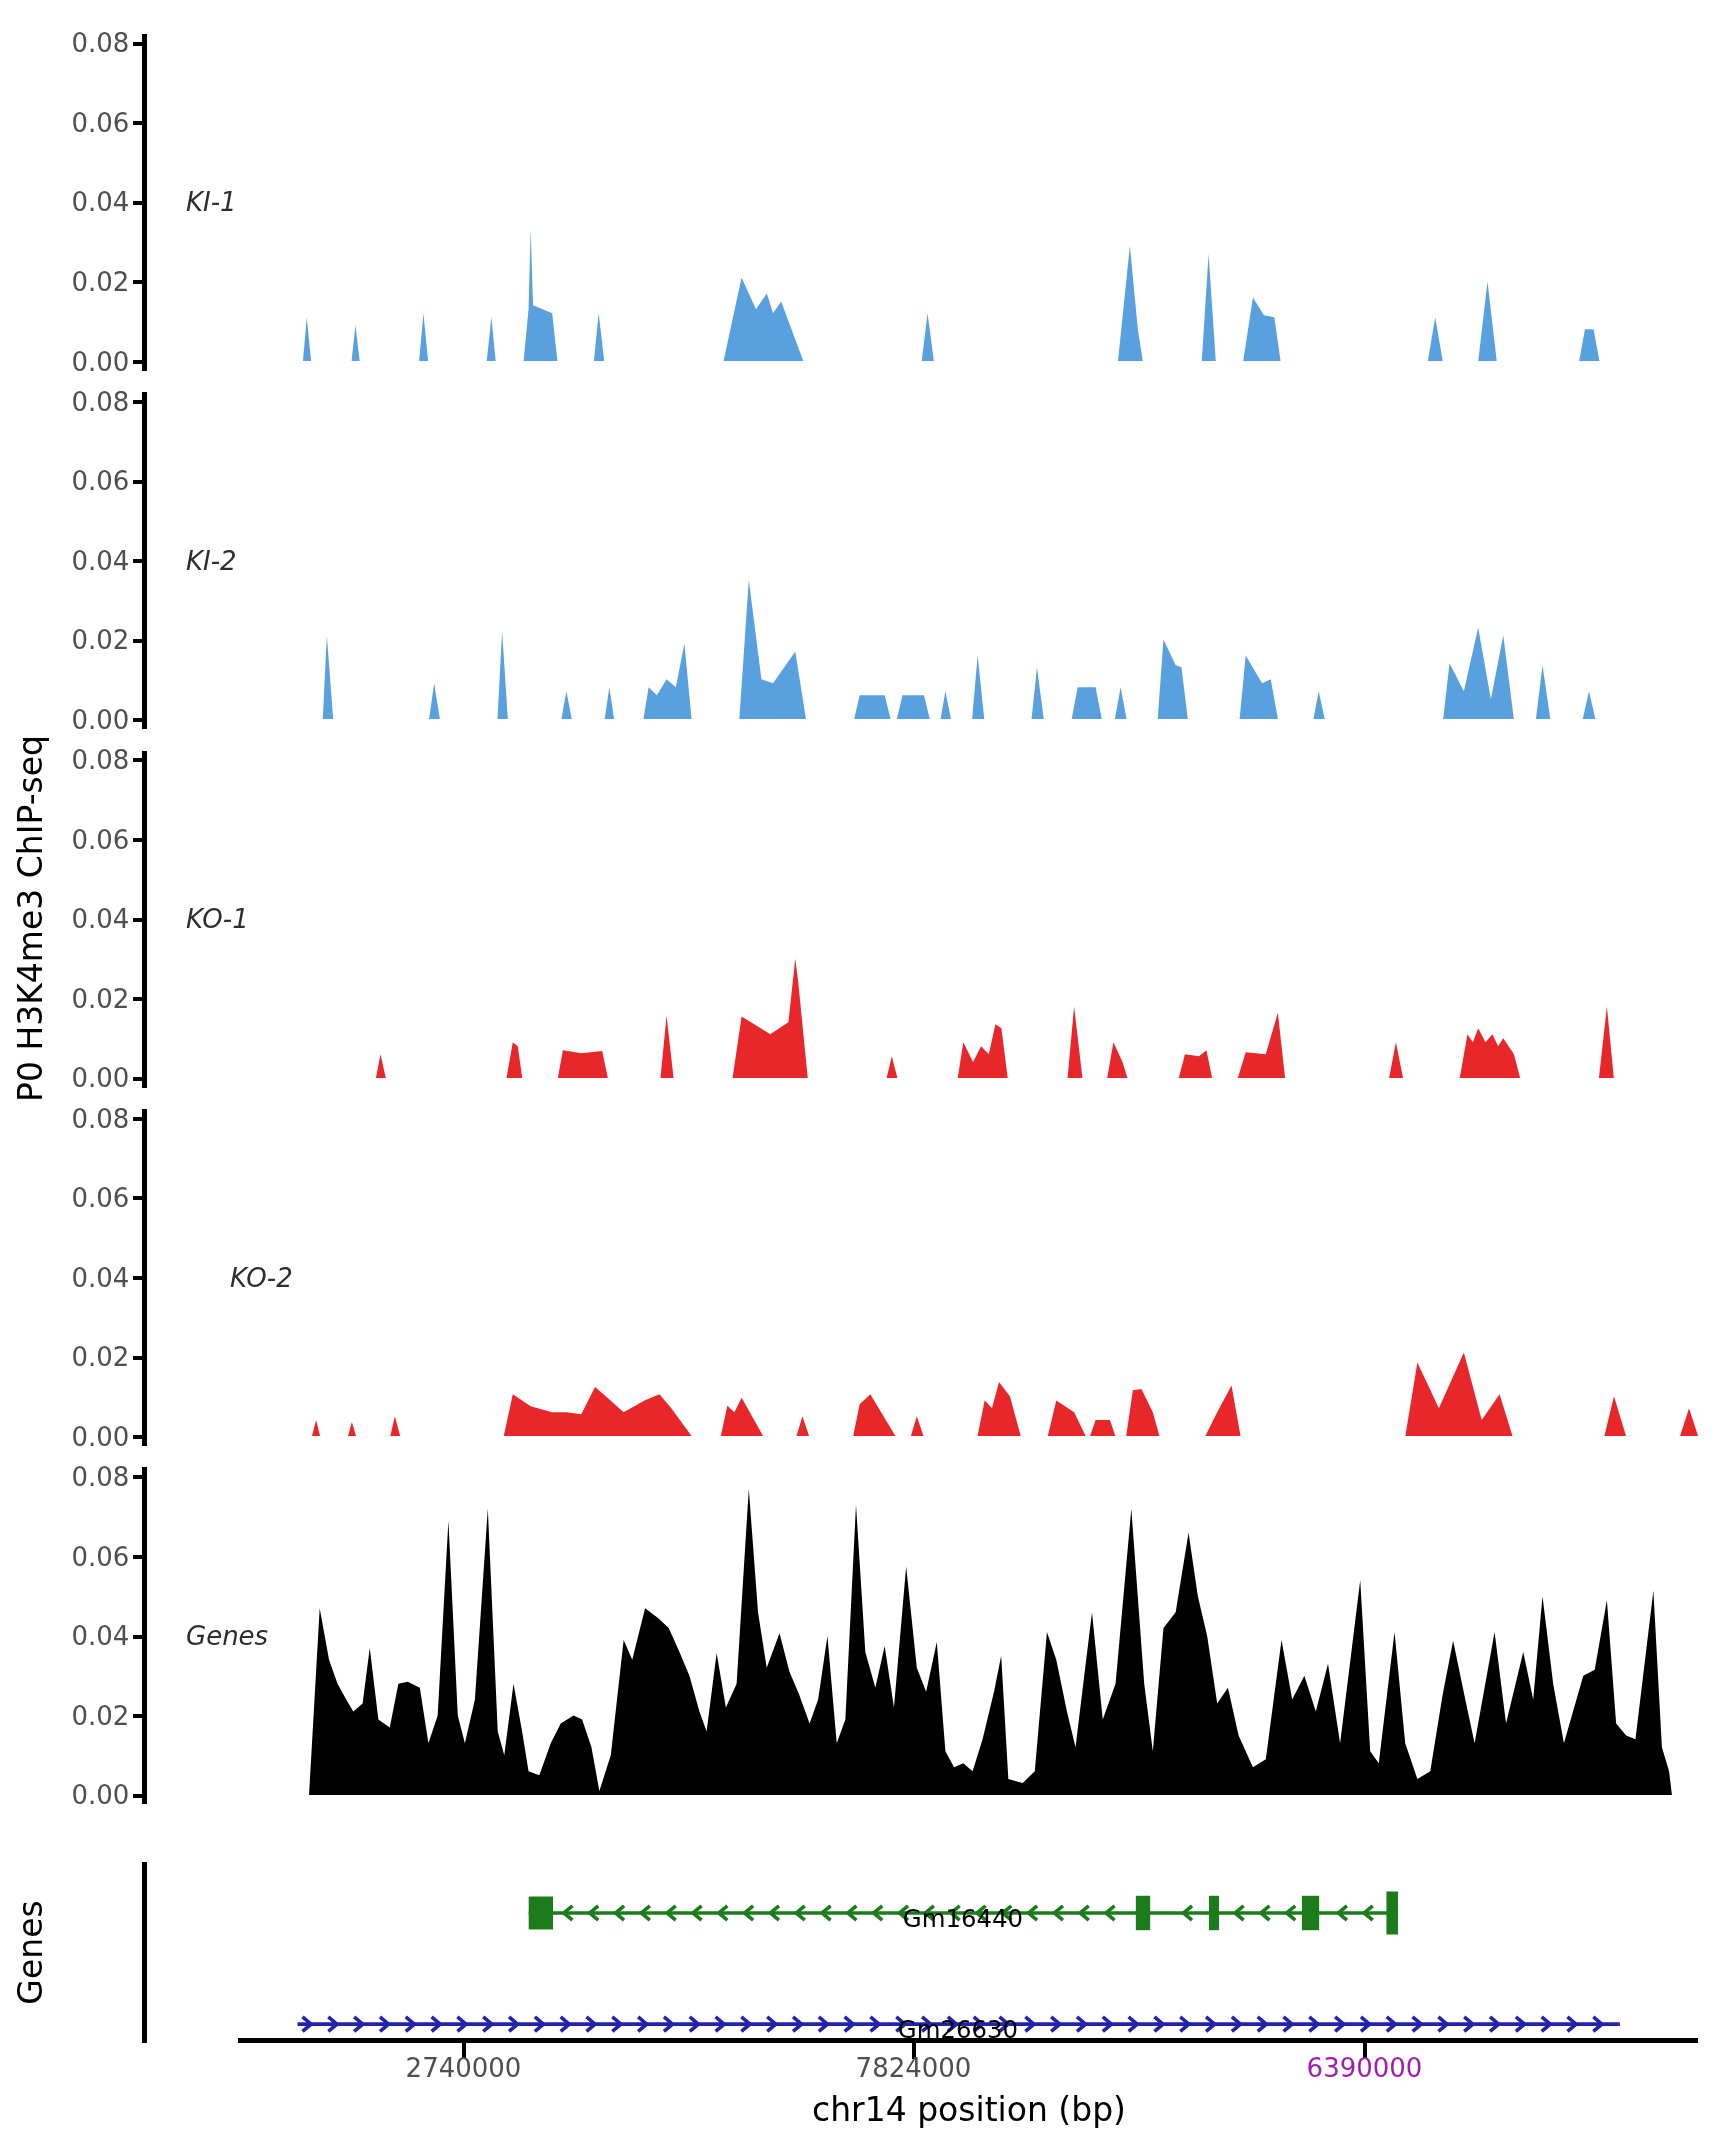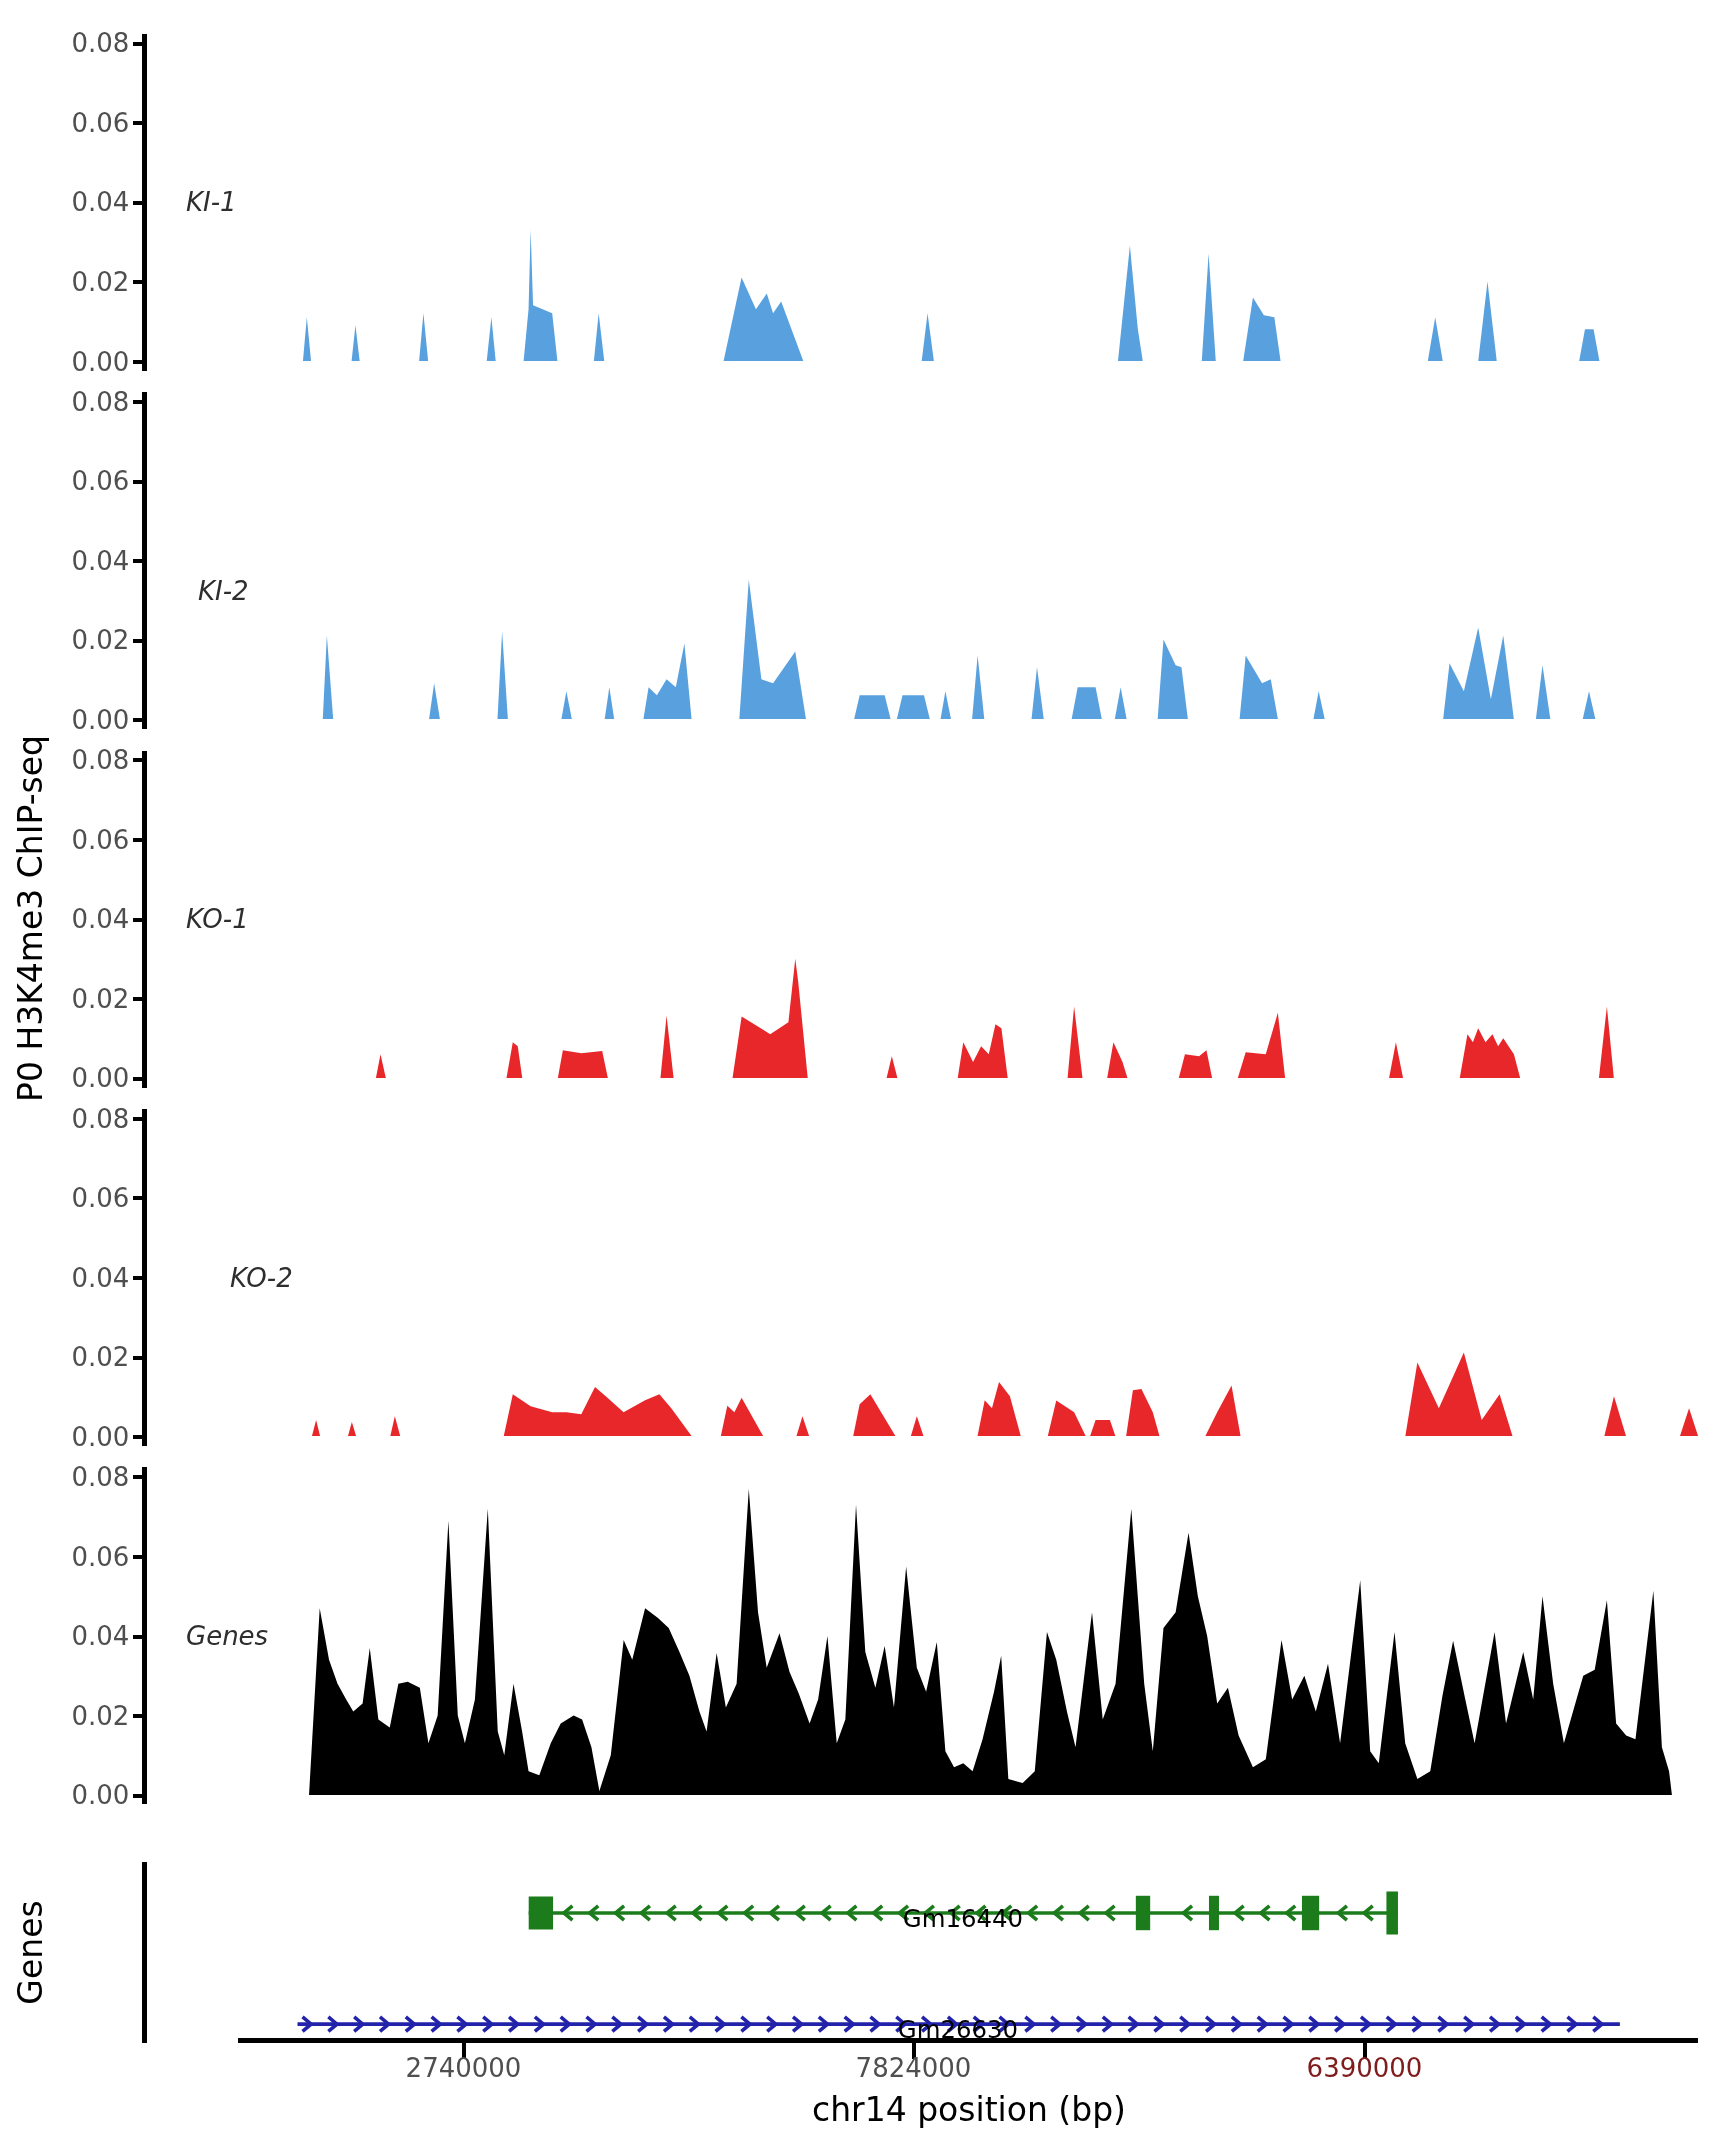--- a/index.html
+++ b/index.html
@@ -45,21 +45,21 @@
       <div style="position: absolute; background: rgb(0, 0, 0); left: 133px; top: 400px; width: 10px; height: 3.6px;"></div>
       <div class="ytick-label" style="left: 14.3px; top: 386px; color: rgb(79, 79, 79);">0.08</div>
       <div style="position: absolute; background: rgb(0, 0, 0); left: 133px; top: 480px; width: 10px; height: 3.6px;"></div>
       <div class="ytick-label" style="left: 14.3px; top: 465px; color: rgb(79, 79, 79);">0.06</div>
       <div style="position: absolute; background: rgb(0, 0, 0); left: 133px; top: 559px; width: 10px; height: 3.6px;"></div>
       <div class="ytick-label" style="left: 14.3px; top: 545px; color: rgb(79, 79, 79);">0.04</div>
       <div style="position: absolute; background: rgb(0, 0, 0); left: 133px; top: 639px; width: 10px; height: 3.6px;"></div>
       <div class="ytick-label" style="left: 14.3px; top: 624px; color: rgb(79, 79, 79);">0.02</div>
       <div style="position: absolute; background: rgb(0, 0, 0); left: 133px; top: 718px; width: 10px; height: 3.6px;"></div>
       <div class="ytick-label" style="left: 14.3px; top: 704px; color: rgb(79, 79, 79);">0.00</div>
-      <div class="track-label" style="left: 198px; top: 545px; margin-top: 30px;">KI-2</div>
+      <div class="track-label" style="left: 186px; top: 545px;">KI-2</div>
       <svg width="1569" height="318" style="left: 148px; top: 401px;" viewBox="0 0 2188 444">
         <path d="M242.7,444L242.7,444.0L248.4,327.4L257.2,444.0L391.1,444.0L398.2,394.1L406.2,444.0L486.6,444.0L493.1,321.9L501.1,444.0L575.9,444.0L582.8,405.1L590.4,444.0L636.3,444.0L642.8,399.6L649.5,444.0L690.4,444.0L697.6,399.6L709.2,410.7L722.7,388.5L735.6,399.6L747.6,338.6L757.6,444.0L824.3,444.0L837.5,249.7L855.1,388.5L871.4,394.1L902.4,349.6L917.3,444.0L984.6,444.0L992.3,410.7L1027.2,410.7L1035.5,444.0L1044.3,444.0L1052.1,410.7L1082.1,410.7L1090.2,444.0L1105.3,444.0L1112.0,405.1L1119.8,444.0L1149.3,444.0L1157.0,355.2L1166.3,444.0L1232.3,444.0L1239.9,371.9L1249.3,444.0L1288.3,444.0L1296.7,399.6L1321.7,399.6L1330.4,444.0L1348.6,444.0L1356.7,399.6L1365.0,444.0L1408.4,444.0L1416.5,333.0L1433.5,369.1L1441.6,371.9L1450.5,444.0L1522.8,444.0L1531.3,355.2L1554.2,394.1L1566.3,388.5L1576.2,444.0L1625.9,444.0L1633.2,405.1L1641.6,444.0L1807.0,444.0L1815.9,366.3L1835.9,405.1L1855.9,316.4L1873.6,416.3L1890.9,327.4L1905.7,444.0L1936.5,444.0L1945.7,369.1L1956.6,444.0L2001.9,444.0L2010.6,405.1L2019.5,444.0L2019.5,444Z" fill="#59a1de"></path>
       </svg>
       <div style="position: absolute; background: rgb(0, 0, 0); left: 142px; top: 751px; width: 5px; height: 337px;"></div>
       <div style="position: absolute; background: rgb(0, 0, 0); left: 133px; top: 758px; width: 10px; height: 3.6px;"></div>
       <div class="ytick-label" style="left: 14.3px; top: 744px; color: rgb(79, 79, 79);">0.08</div>
       <div style="position: absolute; background: rgb(0, 0, 0); left: 133px; top: 838px; width: 10px; height: 3.6px;"></div>
       <div class="ytick-label" style="left: 14.3px; top: 824px; color: rgb(79, 79, 79);">0.06</div>
       <div style="position: absolute; background: rgb(0, 0, 0); left: 133px; top: 918px; width: 10px; height: 3.6px;"></div>
       <div class="ytick-label" style="left: 14.3px; top: 903px; color: rgb(79, 79, 79);">0.04</div>
@@ -114,17 +114,17 @@
         <path d="M215.5,223 L227.5,233 L215.5,243 M251.5,223 L263.5,233 L251.5,243 M287.5,223 L299.5,233 L287.5,243 M323.5,223 L335.5,233 L323.5,243 M359.5,223 L371.5,233 L359.5,243 M395.5,223 L407.5,233 L395.5,243 M431.5,223 L443.5,233 L431.5,243 M467.5,223 L479.5,233 L467.5,243 M503.5,223 L515.5,233 L503.5,243 M539.5,223 L551.5,233 L539.5,243 M575.5,223 L587.5,233 L575.5,243 M611.5,223 L623.5,233 L611.5,243 M647.5,223 L659.5,233 L647.5,243 M683.5,223 L695.5,233 L683.5,243 M719.5,223 L731.5,233 L719.5,243 M755.5,223 L767.5,233 L755.5,243 M791.5,223 L803.5,233 L791.5,243 M827.5,223 L839.5,233 L827.5,243 M863.5,223 L875.5,233 L863.5,243 M899.5,223 L911.5,233 L899.5,243 M935.5,223 L947.5,233 L935.5,243 M971.5,223 L983.5,233 L971.5,243 M1007.5,223 L1019.5,233 L1007.5,243 M1043.5,223 L1055.5,233 L1043.5,243 M1079.5,223 L1091.5,233 L1079.5,243 M1115.5,223 L1127.5,233 L1115.5,243 M1151.5,223 L1163.5,233 L1151.5,243 M1187.5,223 L1199.5,233 L1187.5,243 M1223.5,223 L1235.5,233 L1223.5,243 M1259.5,223 L1271.5,233 L1259.5,243 M1295.5,223 L1307.5,233 L1295.5,243 M1331.5,223 L1343.5,233 L1331.5,243 M1367.5,223 L1379.5,233 L1367.5,243 M1403.5,223 L1415.5,233 L1403.5,243 M1439.5,223 L1451.5,233 L1439.5,243 M1475.5,223 L1487.5,233 L1475.5,243 M1511.5,223 L1523.5,233 L1511.5,243 M1547.5,223 L1559.5,233 L1547.5,243 M1583.5,223 L1595.5,233 L1583.5,243 M1619.5,223 L1631.5,233 L1619.5,243 M1655.5,223 L1667.5,233 L1655.5,243 M1691.5,223 L1703.5,233 L1691.5,243 M1727.5,223 L1739.5,233 L1727.5,243 M1763.5,223 L1775.5,233 L1763.5,243 M1799.5,223 L1811.5,233 L1799.5,243 M1835.5,223 L1847.5,233 L1835.5,243 M1871.5,223 L1883.5,233 L1871.5,243 M1907.5,223 L1919.5,233 L1907.5,243 M1943.5,223 L1955.5,233 L1943.5,243 M1979.5,223 L1991.5,233 L1979.5,243 M2015.5,223 L2027.5,233 L2015.5,243 " fill="none" stroke="#2222aa" stroke-width="5"></path>
       </svg>
       <div class="gene-label" style="left: 798px; top: 1864px;">Gm16440</div>
       <div class="gene-label" style="left: 793px; top: 1975px;">Gm26630</div>
       <div style="position: absolute; background: rgb(0, 0, 0); left: 238px; top: 2038px; width: 1460px; height: 5px;"></div>
       <div style="position: absolute; background: rgb(0, 0, 0); left: 462px; top: 2043px; width: 3.6px; height: 16px;"></div>
       <div class="xtick-label" style="left: 356px; top: 2053px; color: rgb(79, 79, 79);">2740000</div>
       <div style="position: absolute; background: rgb(0, 0, 0); left: 912px; top: 2043px; width: 3.6px; height: 16px;"></div>
       <div class="xtick-label" style="left: 806px; top: 2053px; color: rgb(79, 79, 79);">7824000</div>
       <div style="position: absolute; background: rgb(0, 0, 0); left: 1363px; top: 2043px; width: 3.6px; height: 16px;"></div>
-      <div class="xtick-label" style="left: 1257px; top: 2053px; color: #7f1d1d;">6390000</div>
+      <div class="xtick-label" style="left: 1257px; top: 2053px; color: #a21caf;">6390000</div>
     </div>
   <div class="xtitle" style="left:969px;top:2090px;">chr14 position (bp)</div>
 </div>
 
 
 </body></html>

